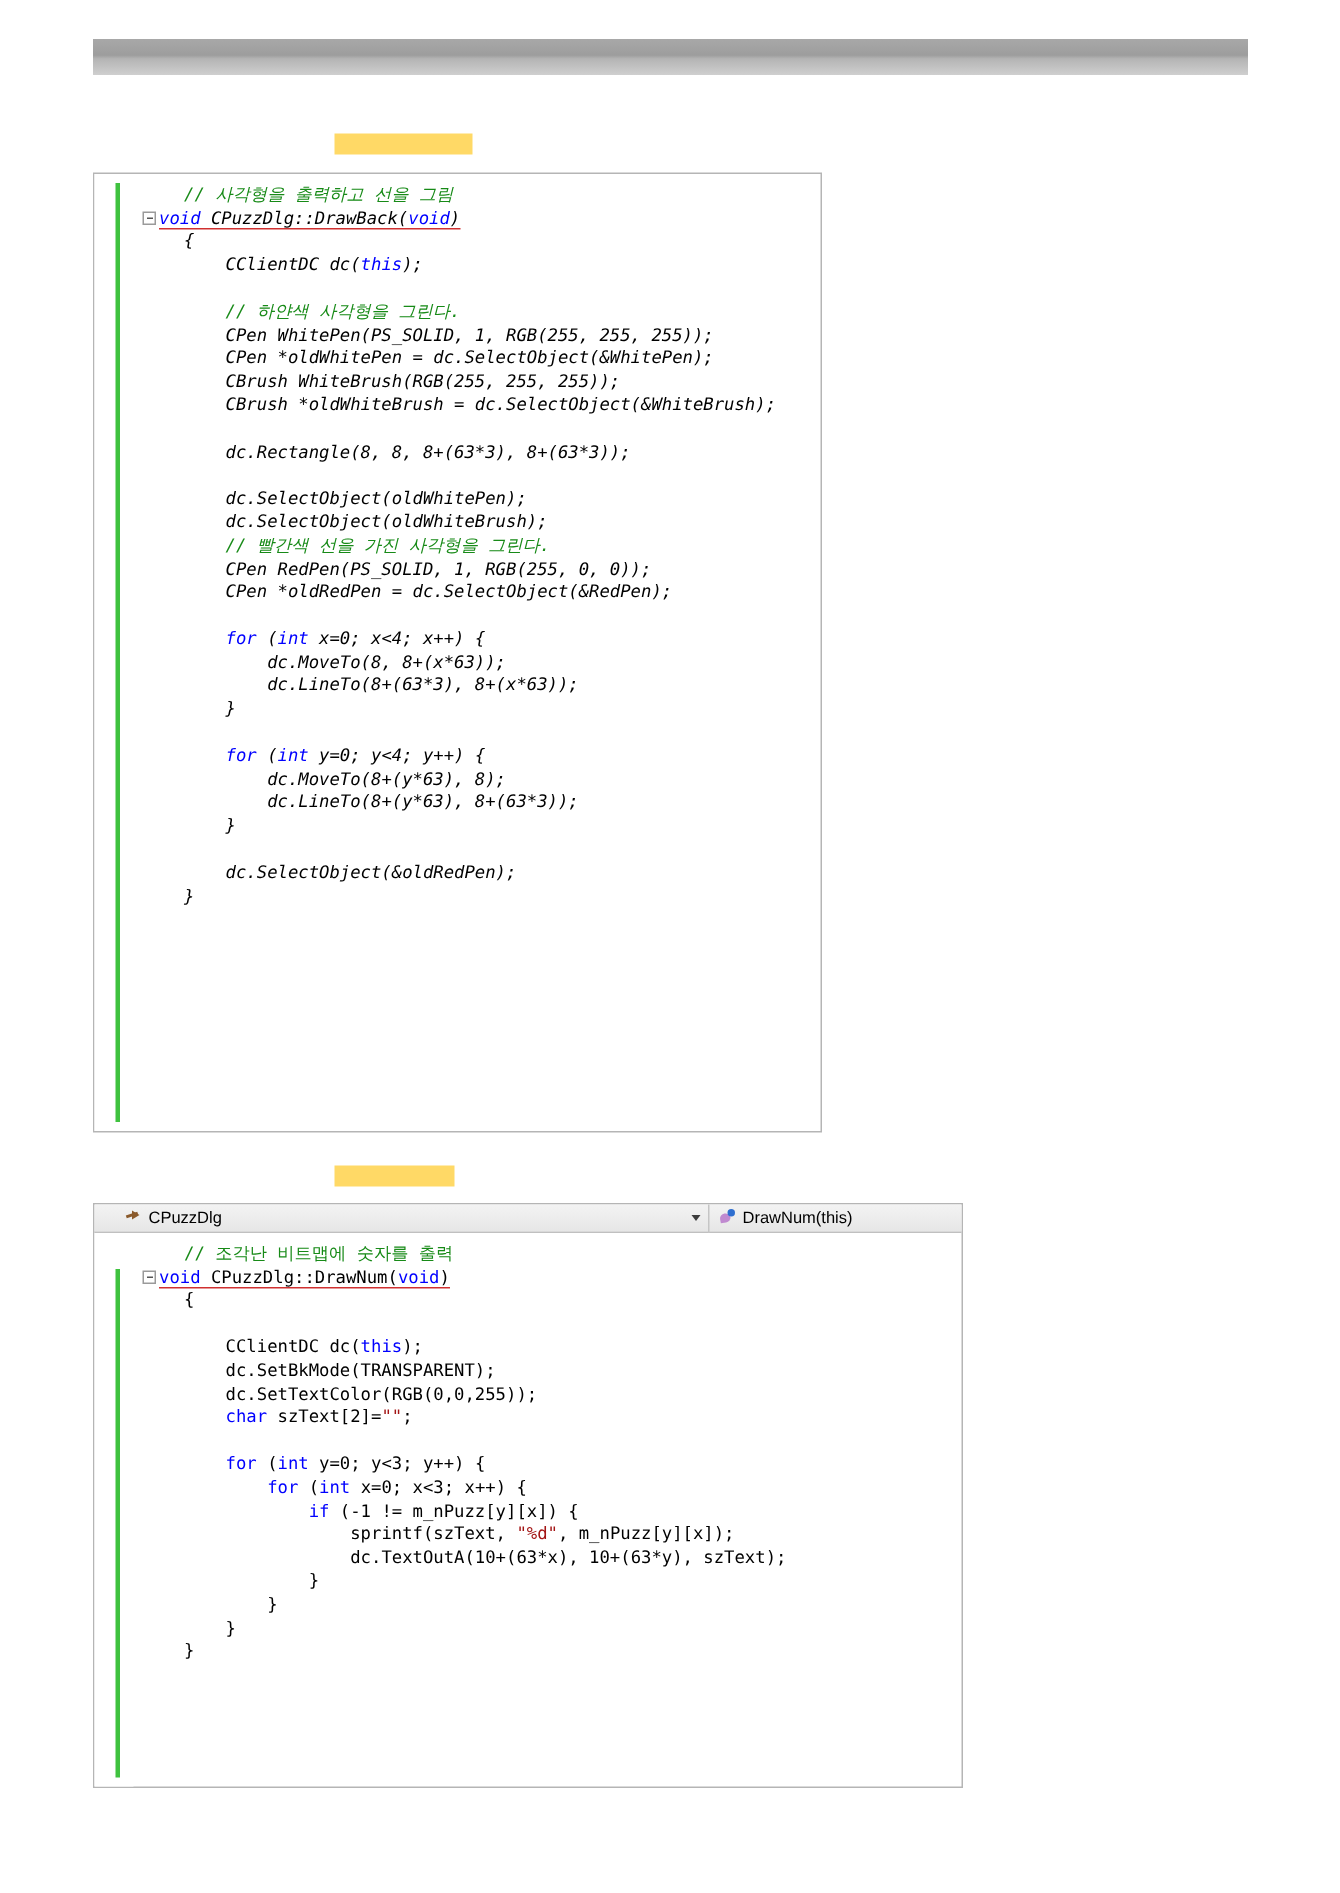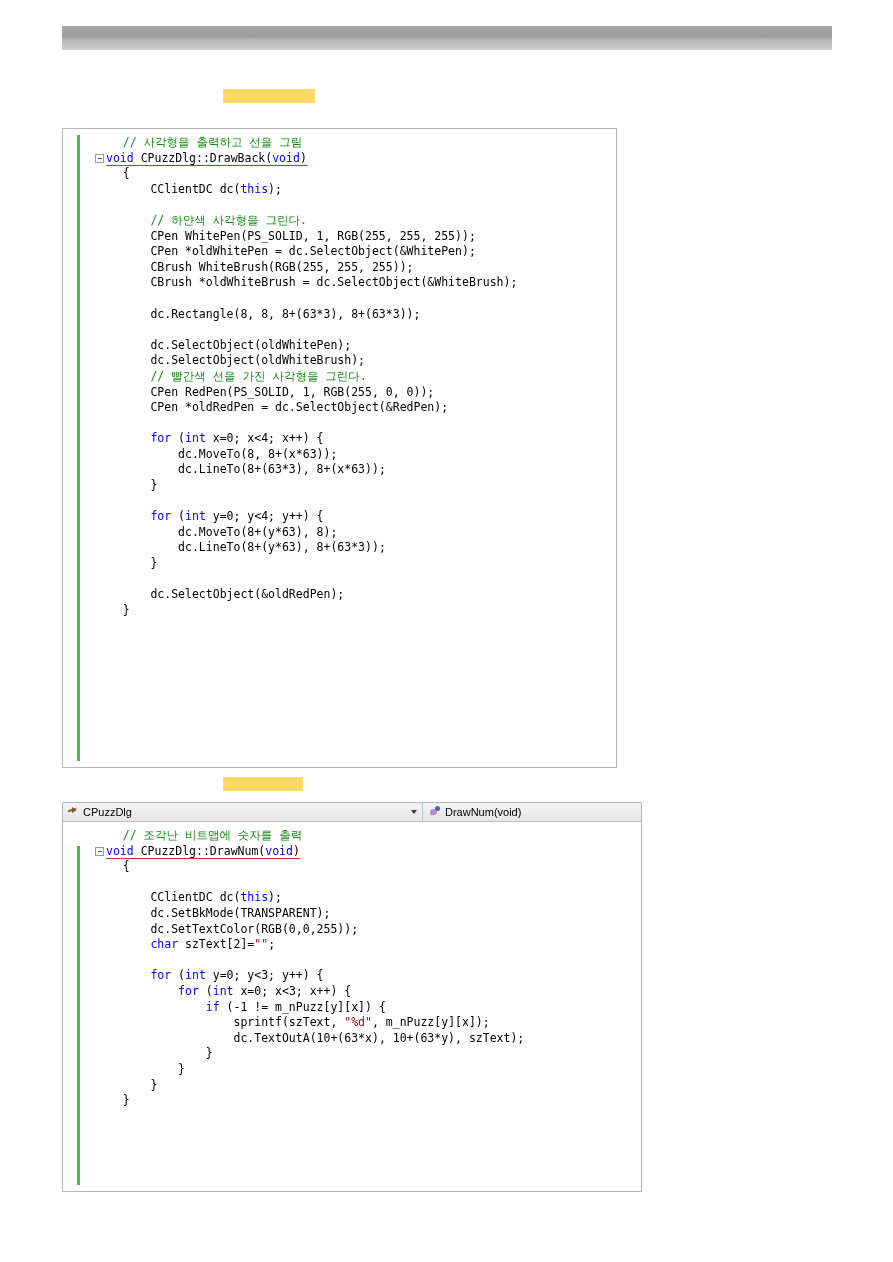--- a/index.html
+++ b/index.html
@@ -100,23 +100,24 @@
     left: 1.5px;
     top: 3px;
     width: 4px;
     height: 1px;
     background: #555555;
   }
 
   
   #code-block-1 {
     left: 62px;
-    top: 128px;
-    width: 555px;
+    top: 115px;
+    width: 486px;
     height: 640px;
+    font-style: italic;
   }
 
   
   #code-block-2 {
     left: 62px;
     top: 802px;
     width: 580px;
     height: 390px;
   }
   .ide-bar {
@@ -134,23 +135,23 @@
   .ide-combo {
     display: flex;
     align-items: center;
     height: 19px;
     box-sizing: border-box;
     font-family: "Liberation Sans", sans-serif;
     font-size: 11px;
     color: #000000;
   }
   .ide-combo.left {
-    width: 360px;
+    width: 410px;
     border-right: 1px solid #c5c5c5;
-    padding-left: 4px;
+    padding-left: 20px;
   }
   .ide-combo.right {
     flex: 1;
     padding-left: 6px;
   }
   .combo-icon {
     display: inline-block;
     width: 12px;
     height: 12px;
     margin-right: 4px;
@@ -223,21 +224,21 @@
 
   <div class="code-block" id="code-block-2">
     <div class="ide-bar">
       <div class="ide-combo left">
         <span class="combo-icon icon-class"></span>
         <span class="combo-label">CPuzzDlg</span>
         <span class="combo-caret"></span>
       </div>
       <div class="ide-combo right">
         <span class="combo-icon icon-method"></span>
-        <span class="combo-label">DrawNum(void)</span>
+        <span class="combo-label">DrawNum(this)</span>
       </div>
     </div>
     <div class="gutter-outer">
       <div class="gutter-line"></div>
     </div>
     <div class="code-area" id="code-area-2"><div style="position: relative; height: 15.6px;"><span><span>    </span><span class="cmt">// 조각난 비트맵에 숫자를 출력</span></span></div><div style="position: relative; height: 15.6px;"><span class="collapse"></span><span class="fn-underline"><span></span><span class="kw">void </span><span class="plain">CPuzzDlg::DrawNum(</span><span class="kw">void</span><span class="plain">)</span></span></div><div style="position: relative; height: 15.6px;"><span><span>    </span><span class="plain">{</span></span></div><div style="position: relative; height: 15.6px;"><span><span></span><span class="plain"></span></span></div><div style="position: relative; height: 15.6px;"><span><span>        </span><span class="plain">CClientDC dc(</span><span class="kw">this</span><span class="plain">);</span></span></div><div style="position: relative; height: 15.6px;"><span><span>        </span><span class="plain">dc.SetBkMode(TRANSPARENT);</span></span></div><div style="position: relative; height: 15.6px;"><span><span>        </span><span class="plain">dc.SetTextColor(RGB(0,0,255));</span></span></div><div style="position: relative; height: 15.6px;"><span><span>        </span><span class="kw">char </span><span class="plain">szText[2]=</span><span class="str">""</span><span class="plain">;</span></span></div><div style="position: relative; height: 15.6px;"><span><span></span><span class="plain"></span></span></div><div style="position: relative; height: 15.6px;"><span><span>        </span><span class="kw">for </span><span class="plain">(</span><span class="kw">int </span><span class="plain">y=0; y&lt;3; y++) {</span></span></div><div style="position: relative; height: 15.6px;"><span><span>            </span><span class="kw">for </span><span class="plain">(</span><span class="kw">int </span><span class="plain">x=0; x&lt;3; x++) {</span></span></div><div style="position: relative; height: 15.6px;"><span><span>                </span><span class="kw">if </span><span class="plain">(-1 != m_nPuzz[y][x]) {</span></span></div><div style="position: relative; height: 15.6px;"><span><span>                    </span><span class="plain">sprintf(szText, </span><span class="str">"%d"</span><span class="plain">, m_nPuzz[y][x]);</span></span></div><div style="position: relative; height: 15.6px;"><span><span>                    </span><span class="plain">dc.TextOutA(10+(63*x), 10+(63*y), szText);</span></span></div><div style="position: relative; height: 15.6px;"><span><span>                </span><span class="plain">}</span></span></div><div style="position: relative; height: 15.6px;"><span><span>            </span><span class="plain">}</span></span></div><div style="position: relative; height: 15.6px;"><span><span>        </span><span class="plain">}</span></span></div><div style="position: relative; height: 15.6px;"><span><span>    </span><span class="plain">}</span></span></div></div>
   </div>
 
 </div>
 

